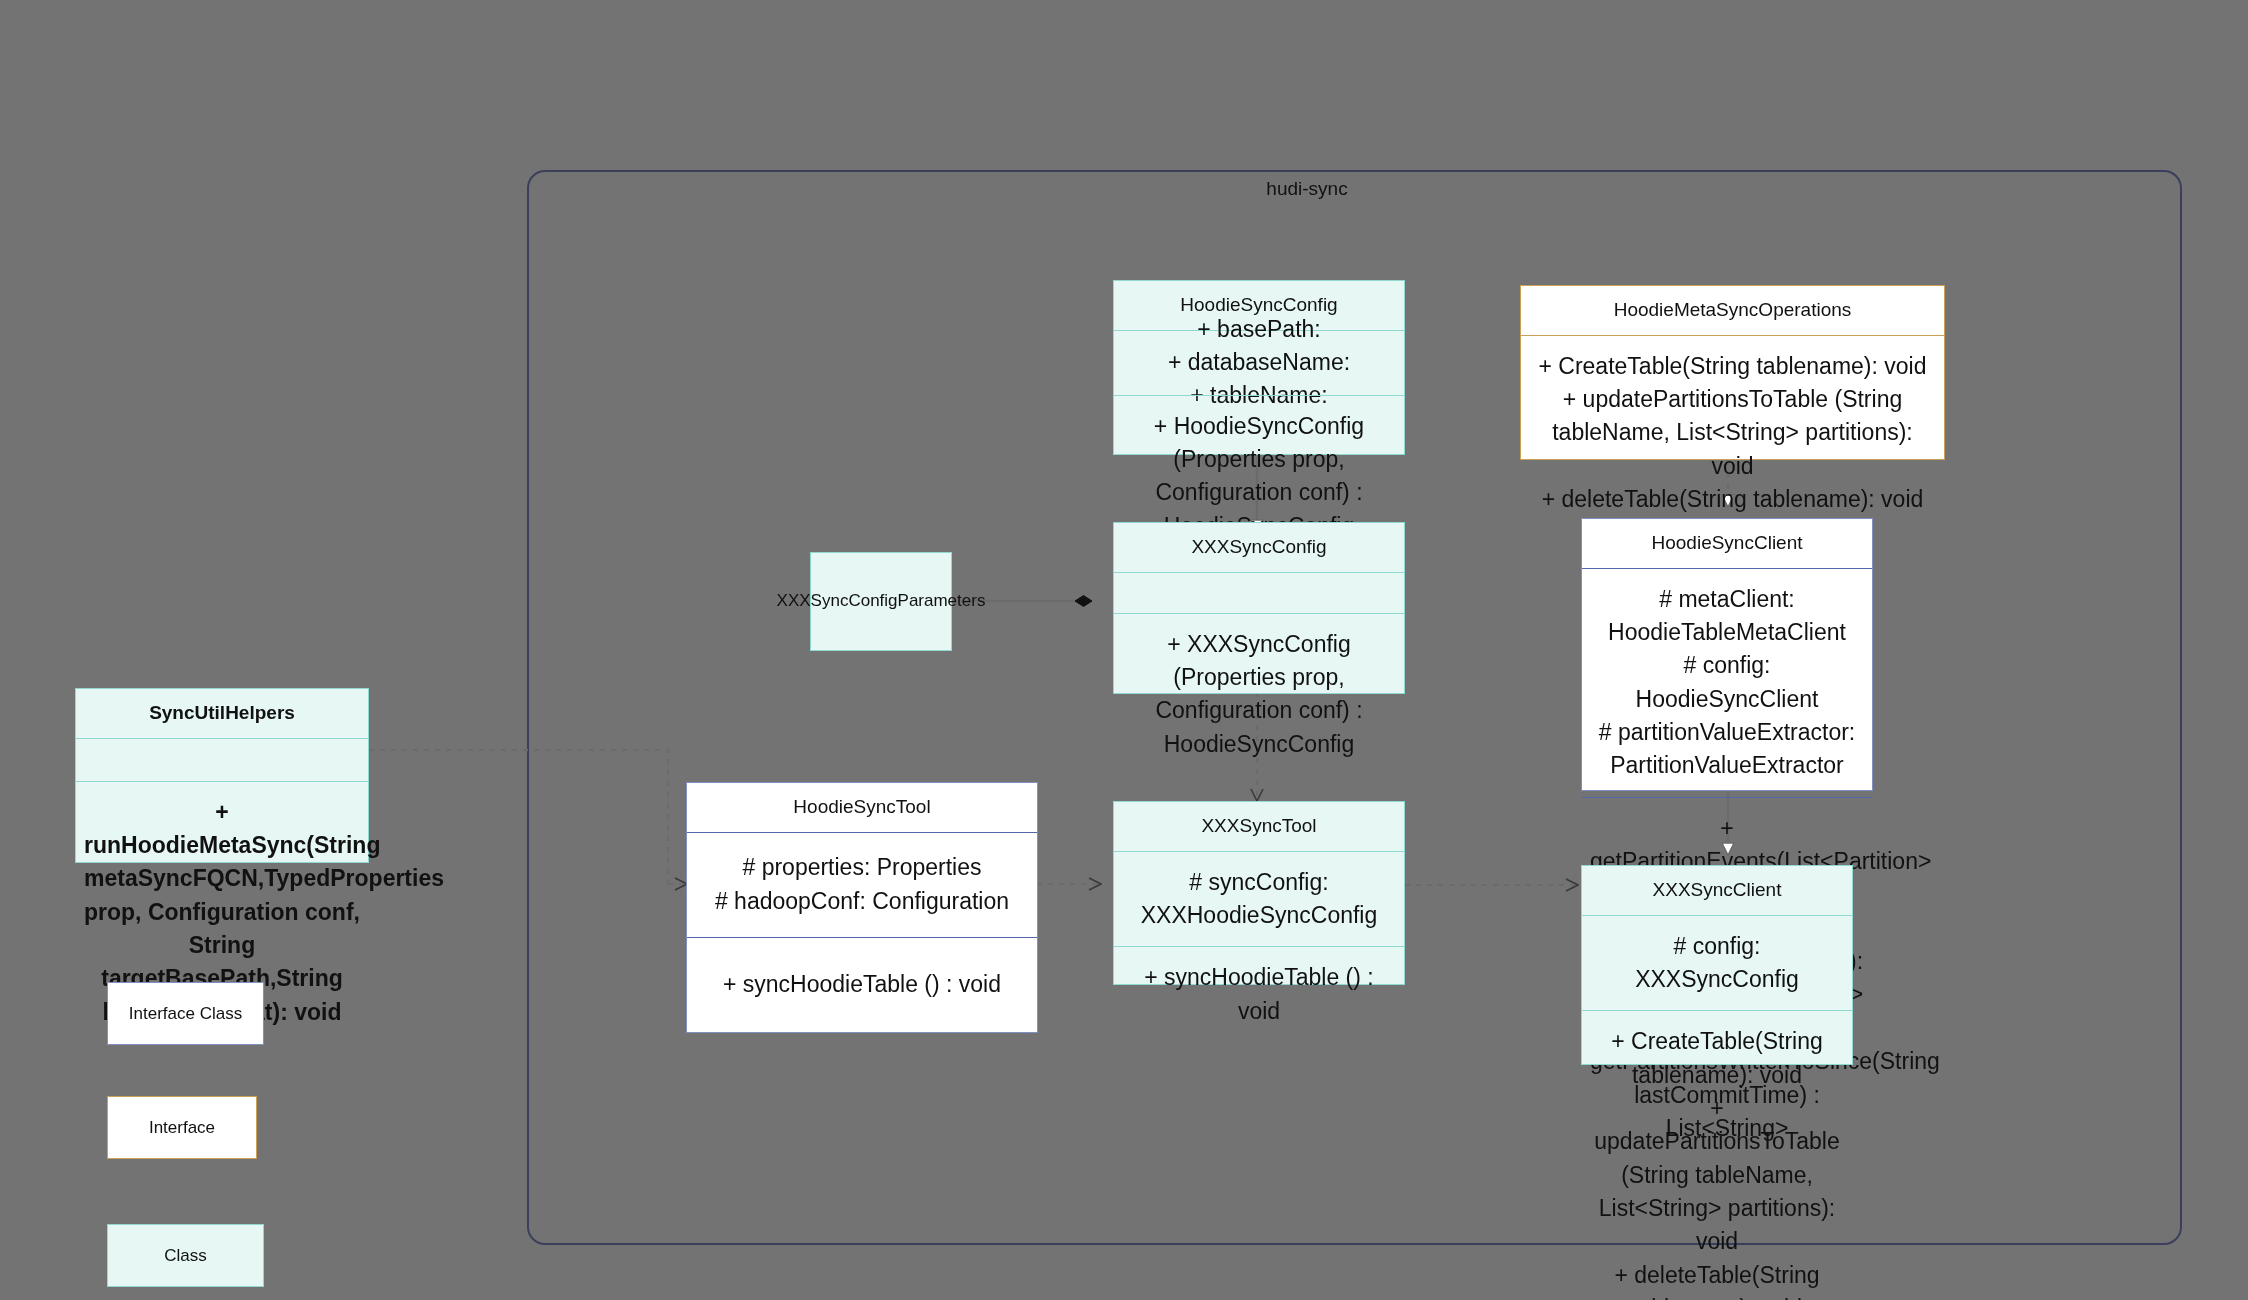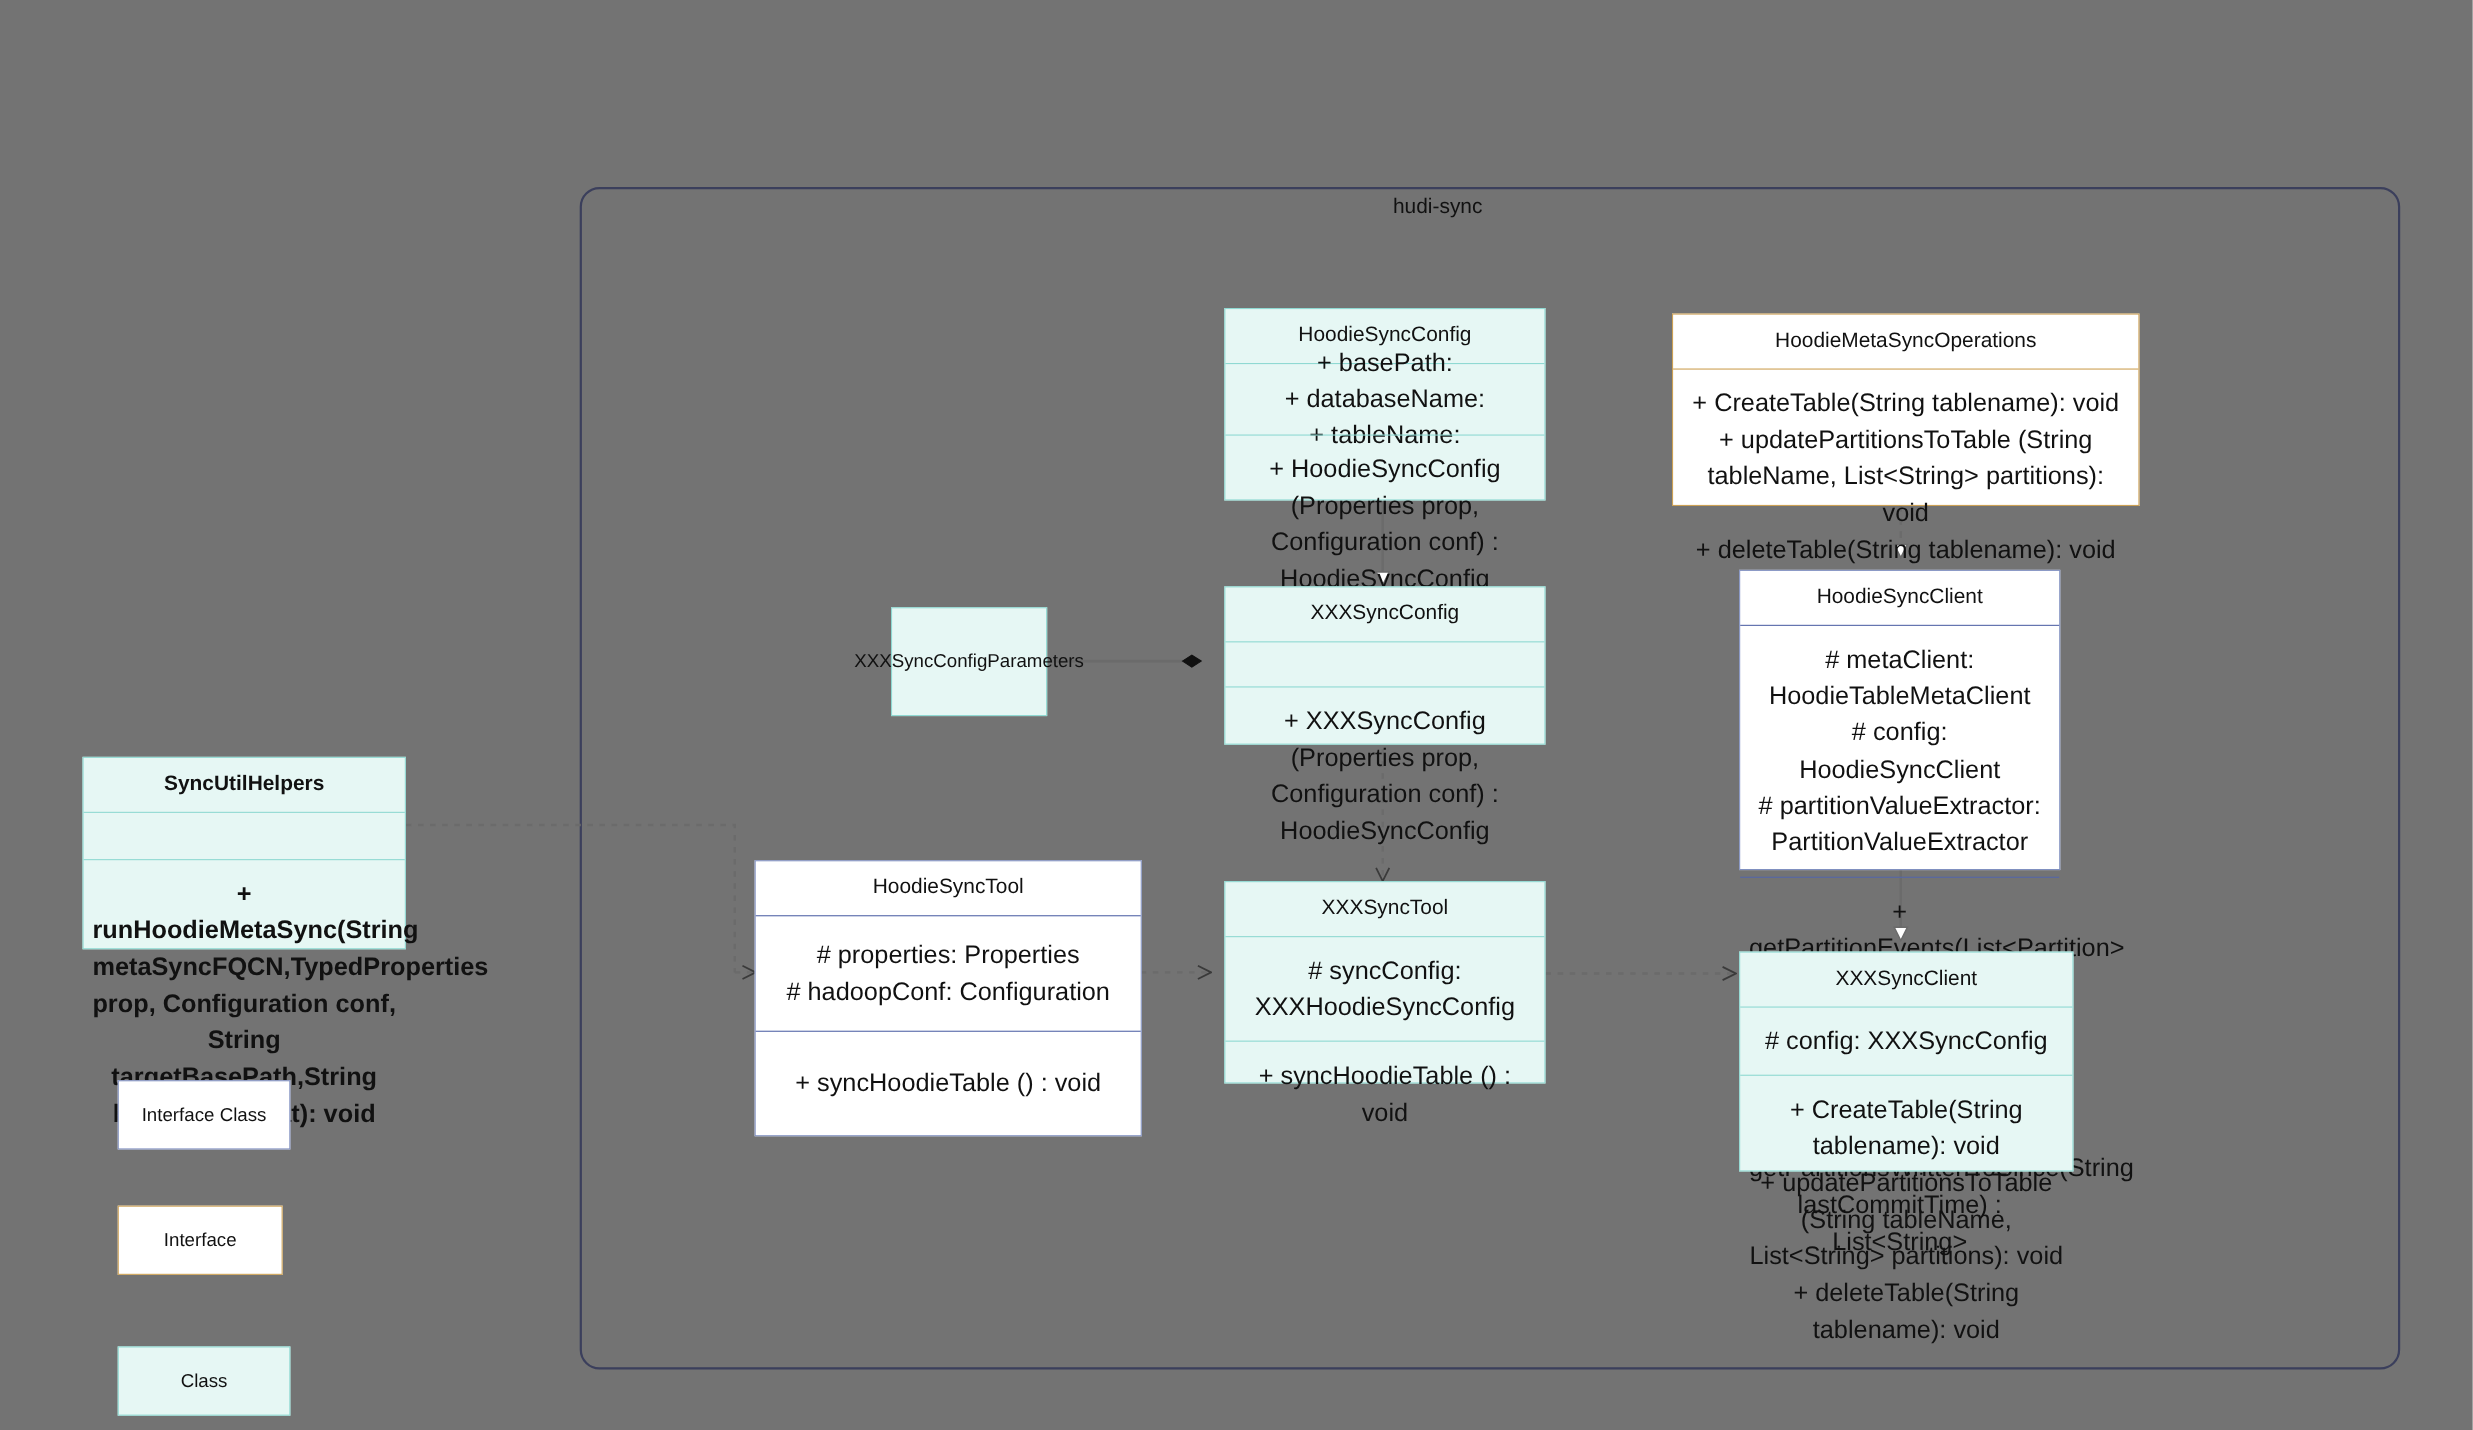--- a/index.html
+++ b/index.html
@@ -195,21 +195,21 @@
 #    partitionValueExtractor: PartitionValueExtractor</div>
     <div class="sep"></div>
     <div class="compartment">+   getPartitionEvents(List&lt;Partition&gt; tablePartitions, List&lt;String&gt; partitionStoragePartitions): return List&lt;PartitionEvent&gt;
 +   getPartitionsWrittenToSince(String lastCommitTime) : List&lt;String&gt;</div>
   </div>
 
   <div class="node plain" style="left:810px; top:552px; width:142px; height:99px;">
     <div class="name" style="font-size:17px;">XXXSyncConfigParameters</div>
   </div>
 
-  <div class="node" style="left:1113px; top:533px; width:292px; height:144px;">
+  <div class="node" style="left:1113px; top:522px; width:292px; height:172px;">
     <div class="name">XXXSyncConfig</div>
     <div class="sep"></div>
     <div class="compartment" style="flex:0 0 40px;"></div>
     <div class="sep"></div>
     <div class="compartment">+   XXXSyncConfig (Properties prop, Configuration conf) : HoodieSyncConfig</div>
   </div>
 
   <div class="node" style="left:75px; top:688px; width:294px; height:175px;font-weight:bold;">
     <div class="name">SyncUtilHelpers</div>
     <div class="sep"></div>
@@ -228,21 +228,21 @@
   </div>
 
   <div class="node" style="left:1113px; top:801px; width:292px; height:184px;">
     <div class="name">XXXSyncTool</div>
     <div class="sep"></div>
     <div class="compartment" style="flex:0 0 70px;">#  syncConfig: XXXHoodieSyncConfig</div>
     <div class="sep"></div>
     <div class="compartment">+   syncHoodieTable () : void</div>
   </div>
 
-  <div class="node" style="left:1581px; top:865px; width:304px; height:200px;">
+  <div class="node" style="left:1581px; top:865px; width:272px; height:200px;">
     <div class="name">XXXSyncClient</div>
     <div class="sep"></div>
     <div class="compartment" style="flex:0 0 56px;">#    config: XXXSyncConfig</div>
     <div class="sep"></div>
     <div class="compartment">+   CreateTable(String tablename): void
 +    updatePartitionsToTable (String tableName, List&lt;String&gt; partitions): void
 +   deleteTable(String tablename): void</div>
   </div>
 
   <div class="legend-box abstract" style="left:107px; top:982px; width:157px; height:63px;">

